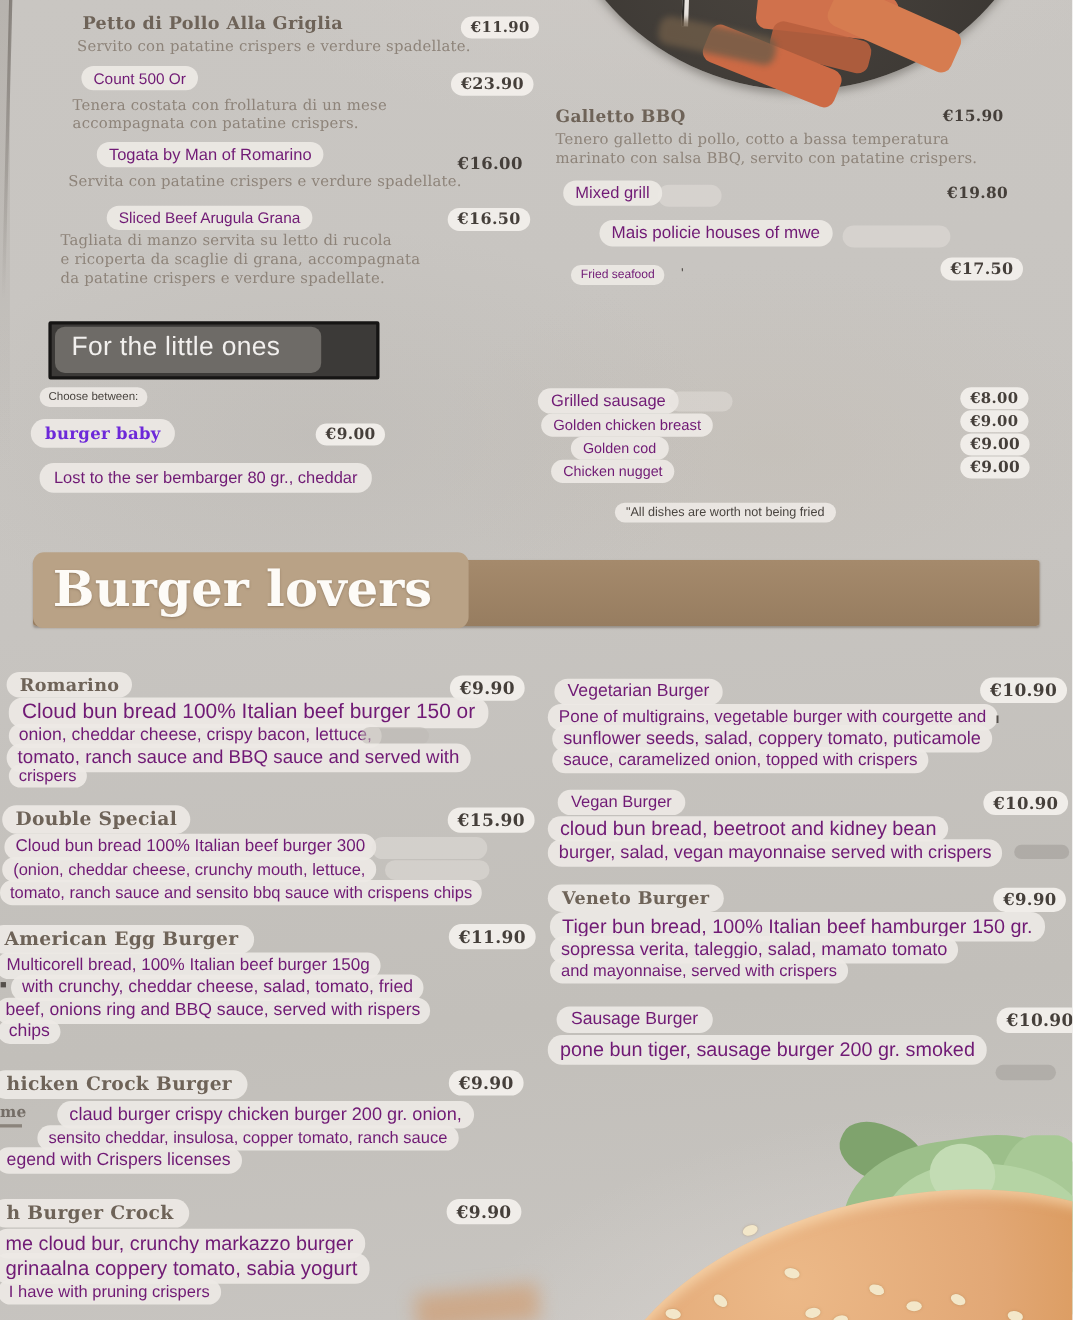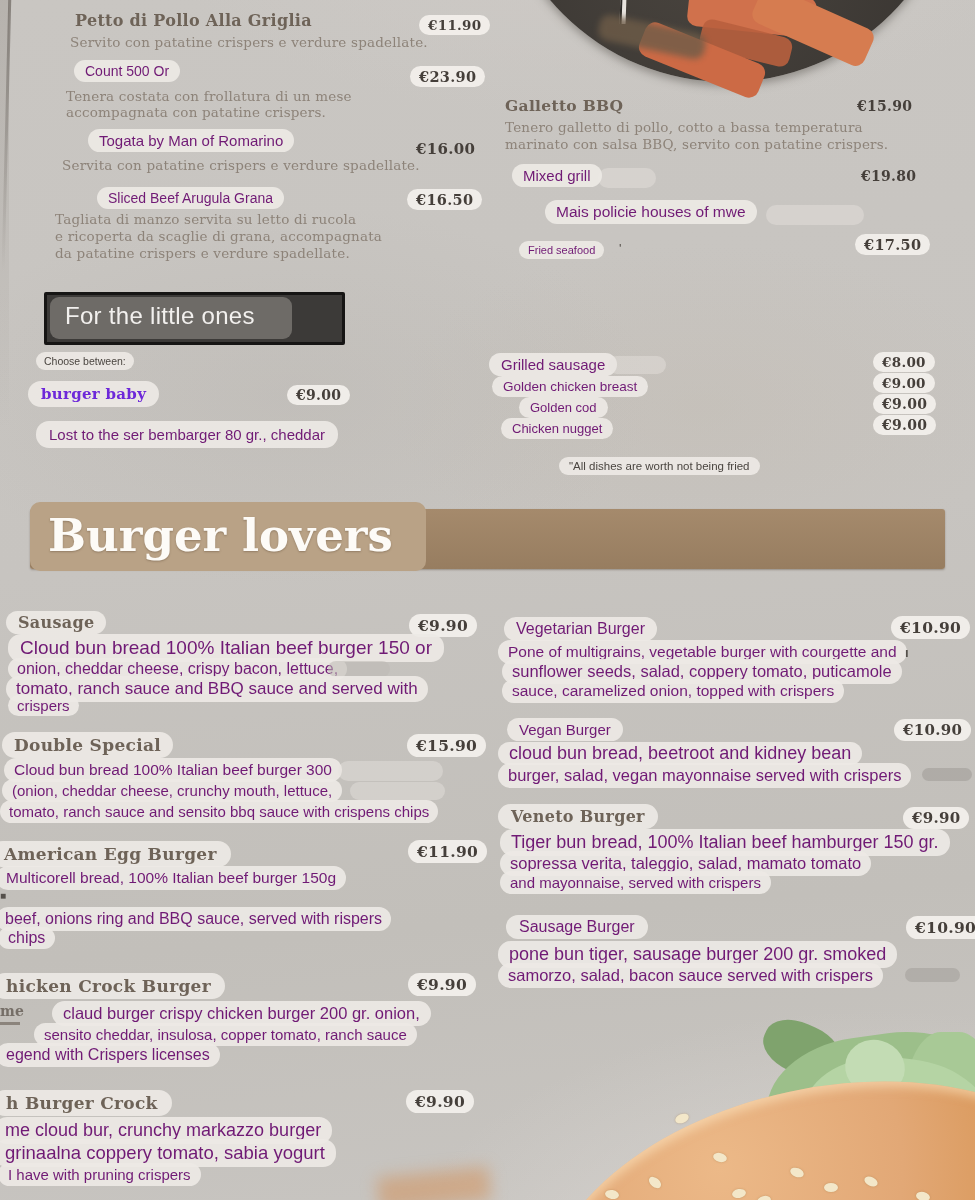--- a/index.html
+++ b/index.html
@@ -107,40 +107,41 @@
 
   <span class="abs pill s" style="left:501px;top:418px;font-size:13px;padding:3px 11px;">Chicken nugget</span>
   <span class="abs p" style="left:873px;top:415px;font-size:14px;">€9.00</span>
 
   <span class="abs pill s" style="left:559px;top:457px;font-size:11.5px;padding:3px 10px;color:#4a4540;">"All dishes are worth not being fried</span>
 
   <div class="abs" style="left:30px;top:509px;width:915px;height:60px;background:linear-gradient(180deg,#a58a6c,#977d60);border-radius:3px;box-shadow:0 1px 2px rgba(80,65,50,.4);"></div>
   <div class="abs" style="left:30px;top:502px;width:396px;height:69px;background:#b9a286;border-radius:10px;"></div>
   <span class="abs" style="left:48px;top:509px;font-family:'DejaVu Serif',serif;font-weight:bold;font-size:45px;color:#fdfbf7;white-space:nowrap;text-shadow:0 1px 2px rgba(100,80,60,.45);text-align:right;">Burger lovers</span>
 
-  <span class="abs pill t" style="left:6px;top:611px;font-size:16px;padding:2px 12px;">Sausage</span>
+  <span class="abs pill t" style="left:6px;top:611px;font-size:16px;padding:2px 12px;">Romarino</span>
   <span class="abs p" style="left:409px;top:614px;font-size:15.5px;">€9.90</span>
   <span class="abs pill s" style="left:8px;top:634px;font-size:19px;padding:3px 12px;">Cloud bun bread 100% Italian beef burger 150 or</span>
   <span class="abs pill s" style="left:8px;top:658px;font-size:16px;padding:2px 9px;">onion, cheddar cheese, crispy bacon, lettuce,</span>
   <span class="abs ghost" style="left:328px;top:661px;width:62px;height:16px;background:rgba(190,186,181,.55);"></span>
   <span class="abs pill s" style="left:6px;top:676px;font-size:17px;padding:3px 10px;">tomato, ranch sauce and BBQ sauce and served with</span>
   <span class="abs pill s" style="left:8px;top:695px;font-size:15px;padding:2px 9px;">crispers</span>
 
   <span class="abs pill t" style="left:2px;top:732px;font-size:17px;padding:3px 12px;">Double Special</span>
   <span class="abs p" style="left:407px;top:734px;font-size:15.5px;">€15.90</span>
   <span class="abs pill s" style="left:4px;top:758px;font-size:15.5px;padding:3px 10px;">Cloud bun bread 100% Italian beef burger 300</span>
   <span class="abs ghost" style="left:338px;top:761px;width:105px;height:20px;"></span>
   <span class="abs pill s" style="left:2px;top:779px;font-size:15px;padding:3px 10px;">(onion, cheddar cheese, crunchy mouth, lettuce,</span>
   <span class="abs ghost" style="left:350px;top:782px;width:95px;height:18px;"></span>
   <span class="abs pill s" style="left:0px;top:800px;font-size:15px;padding:3px 9px;">tomato, ranch sauce and sensito bbq sauce with crispens chips</span>
 
   <span class="abs pill t" style="left:-10px;top:841px;font-size:17px;padding:3px 14px;">American Egg Burger</span>
   <span class="abs p" style="left:408px;top:840px;font-size:15.5px;">€11.90</span>
   <span class="abs pill s" style="left:-4px;top:866px;font-size:15.5px;padding:3px 10px;">Multicorell bread, 100% Italian beef burger 150g</span>
   <span class="abs s" style="left:0px;top:890px;font-size:10px;color:#55504b;">■</span>
+  <span class="abs pill s" style="left:10px;top:886px;font-size:16px;padding:3px 10px;">with crunchy, cheddar cheese, salad, tomato, fried</span>
   <span class="abs pill s" style="left:-4px;top:907px;font-size:16px;padding:3px 9px;">beef, onions ring and BBQ sauce, served with rispers</span>
   <span class="abs pill s" style="left:-2px;top:927px;font-size:16px;padding:2px 10px;">chips</span>
 
   <span class="abs pill t" style="left:-8px;top:973px;font-size:17px;padding:3px 14px;">hicken Crock Burger</span>
   <span class="abs p" style="left:408px;top:973px;font-size:15.5px;">€9.90</span>
   <span class="abs t" style="left:0px;top:1003px;font-size:14px;color:#756e67;">me</span>
   <div class="abs" style="left:0px;top:1022px;width:20px;height:3px;background:#8b847c;"></div>
   <span class="abs pill s" style="left:52px;top:1001px;font-size:16.5px;padding:3px 11px;">claud burger crispy chicken burger 200 gr. onion,</span>
   <span class="abs pill s" style="left:34px;top:1023px;font-size:15px;padding:3px 10px;">sensito cheddar, insulosa, copper tomato, ranch sauce</span>
   <span class="abs pill s" style="left:-4px;top:1043px;font-size:16px;padding:3px 10px;">egend with Crispers licenses</span>
@@ -166,21 +167,20 @@
 
   <span class="abs pill t" style="left:498px;top:804px;font-size:16px;padding:3px 13px;">Veneto Burger</span>
   <span class="abs p" style="left:903px;top:807px;font-size:15px;">€9.90</span>
   <span class="abs pill s" style="left:500px;top:829px;font-size:18px;padding:3px 11px;">Tiger bun bread, 100% Italian beef hamburger 150 gr.</span>
   <span class="abs pill s" style="left:500px;top:851px;font-size:16.5px;padding:3px 10px;">sopressa verita, taleggio, salad, mamato tomato</span>
   <span class="abs pill s" style="left:500px;top:871px;font-size:15px;padding:3px 10px;">and mayonnaise, served with crispers</span>
 
   <span class="abs pill s" style="left:506px;top:915px;font-size:16px;padding:3px 13px;">Sausage Burger</span>
   <span class="abs p" style="left:906px;top:916px;font-size:15.5px;">€10.90</span>
   <span class="abs pill s" style="left:498px;top:941px;font-size:18px;padding:3px 11px;">pone bun tiger, sausage burger 200 gr. smoked</span>
-  <span class="abs pill s" style="left:498px;top:963px;font-size:16.5px;padding:3px 10px;">samorzo, salad, bacon sauce served with crispers</span>
   <span class="abs ghost" style="left:905px;top:968px;width:55px;height:14px;background:rgba(150,146,141,.4);"></span>
 
   <div class="abs" style="left:762px;top:1024px;width:80px;height:50px;background:#7fa36d;border-radius:45%;transform:rotate(24deg);"></div>
   <div class="abs" style="left:768px;top:1035px;width:225px;height:155px;background:#9cbf8a;border-radius:42%;transform:rotate(-8deg);"></div>
   <div class="abs" style="left:905px;top:1032px;width:90px;height:170px;background:#a8c996;border-radius:40%;"></div>
   <div class="abs" style="left:802px;top:1058px;width:190px;height:135px;background:#b5d4a4;border-radius:46%;transform:rotate(6deg);"></div>
   <div class="abs" style="left:845px;top:1040px;width:60px;height:55px;background:#c3dcb4;border-radius:50%;transform:rotate(15deg);"></div>
   <div class="abs" style="left:378px;top:1172px;width:112px;height:34px;background:#d2935e;filter:blur(8px);opacity:.55;transform:rotate(-6deg);"></div>
   <div class="abs" style="left:542px;top:1088px;width:565px;height:335px;border-radius:50%;transform:rotate(-12deg);
               background:radial-gradient(circle at 35% 18%, #ecb988 0%, #e2a876 40%, #d6924f 75%, #c9823f 100%);

